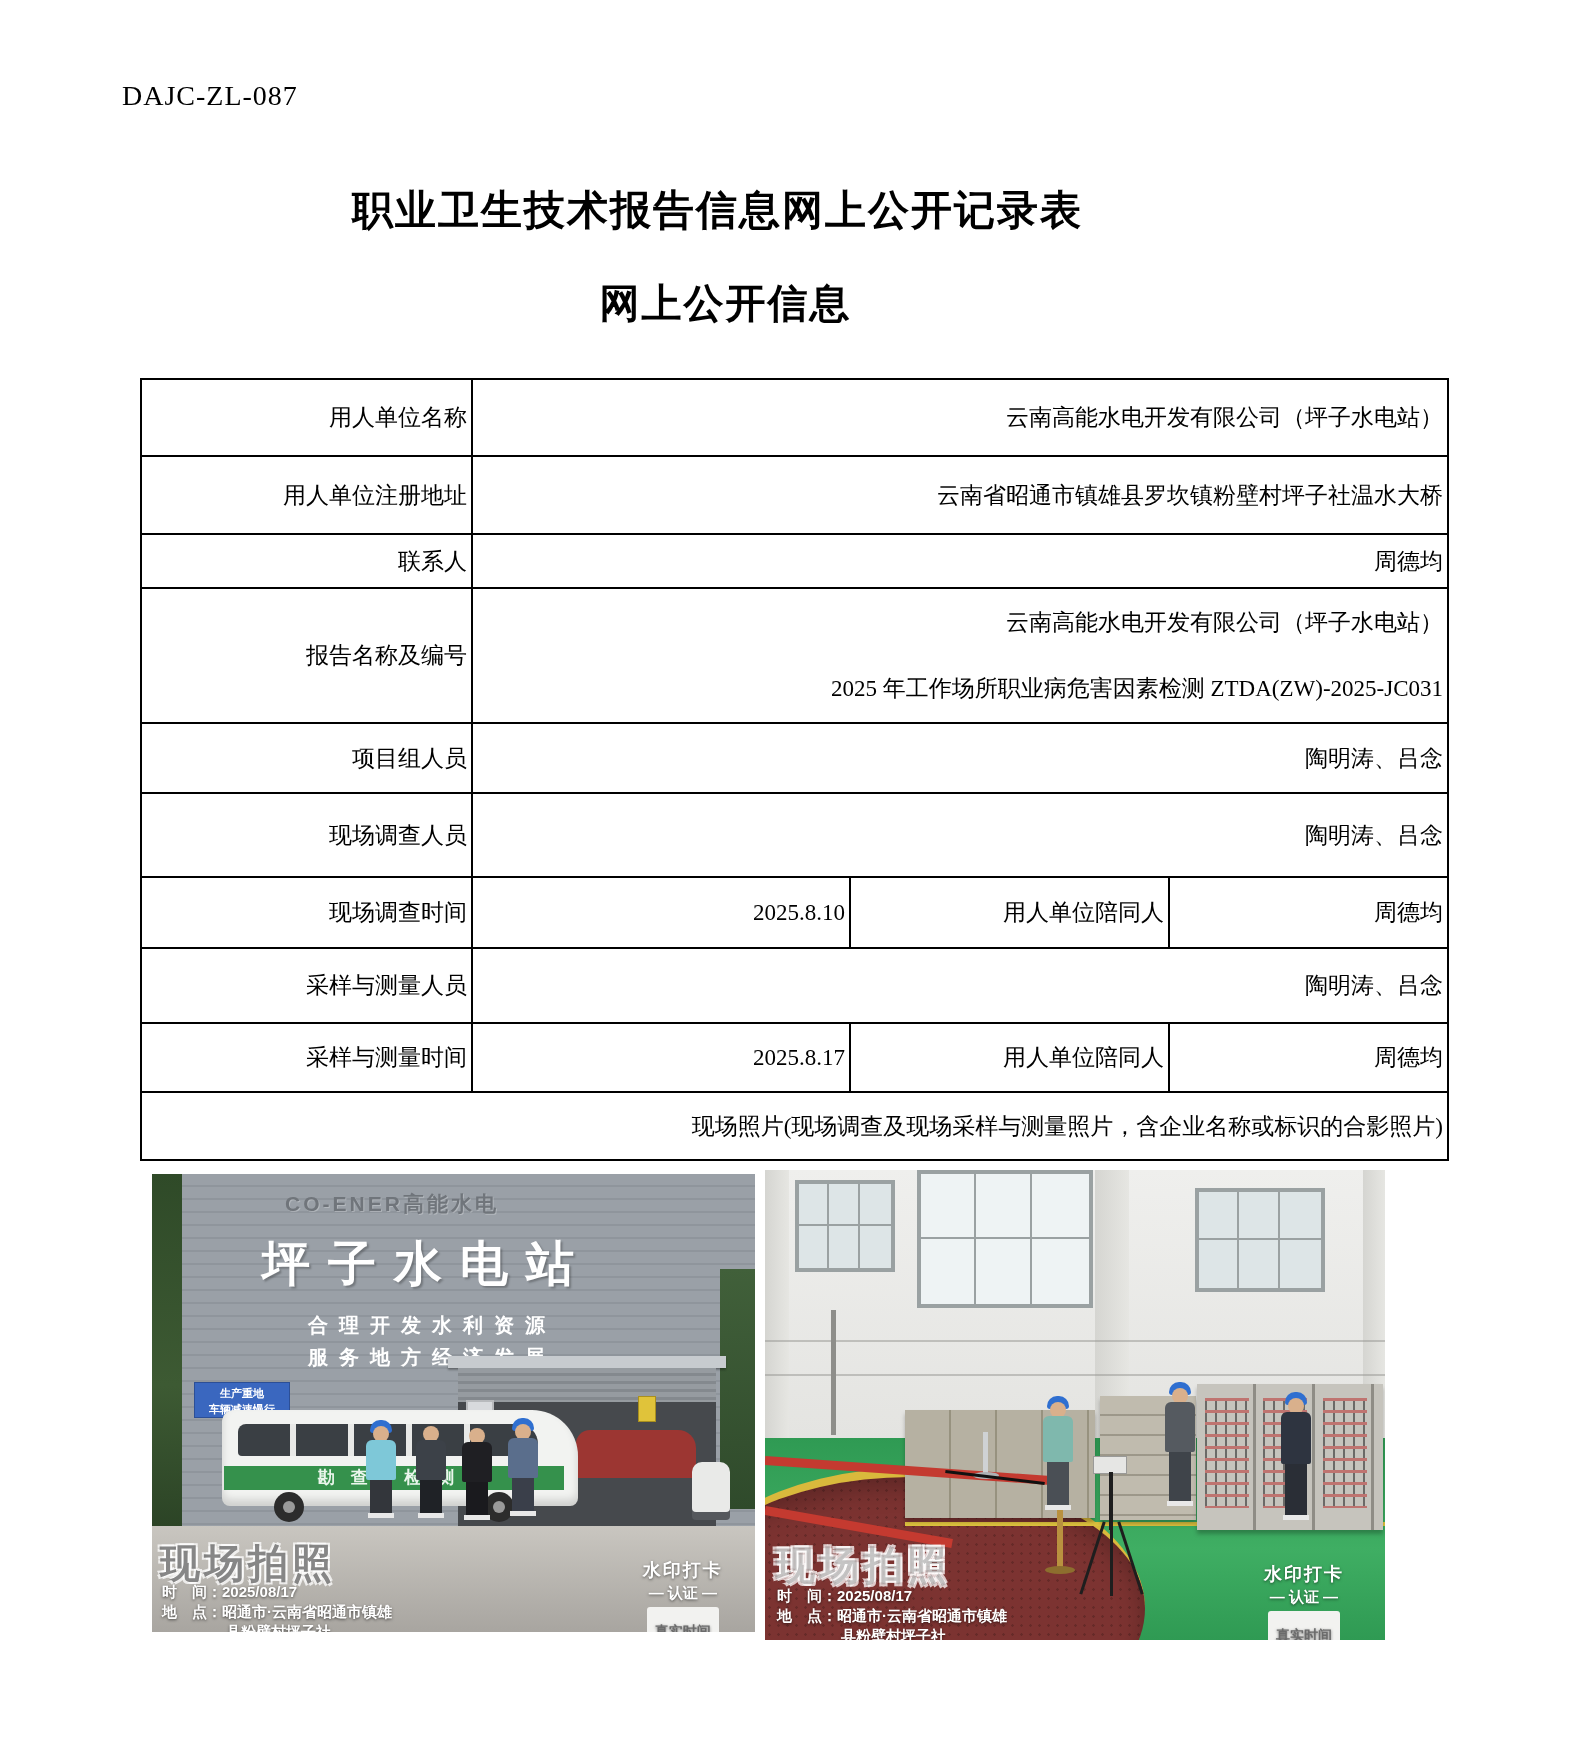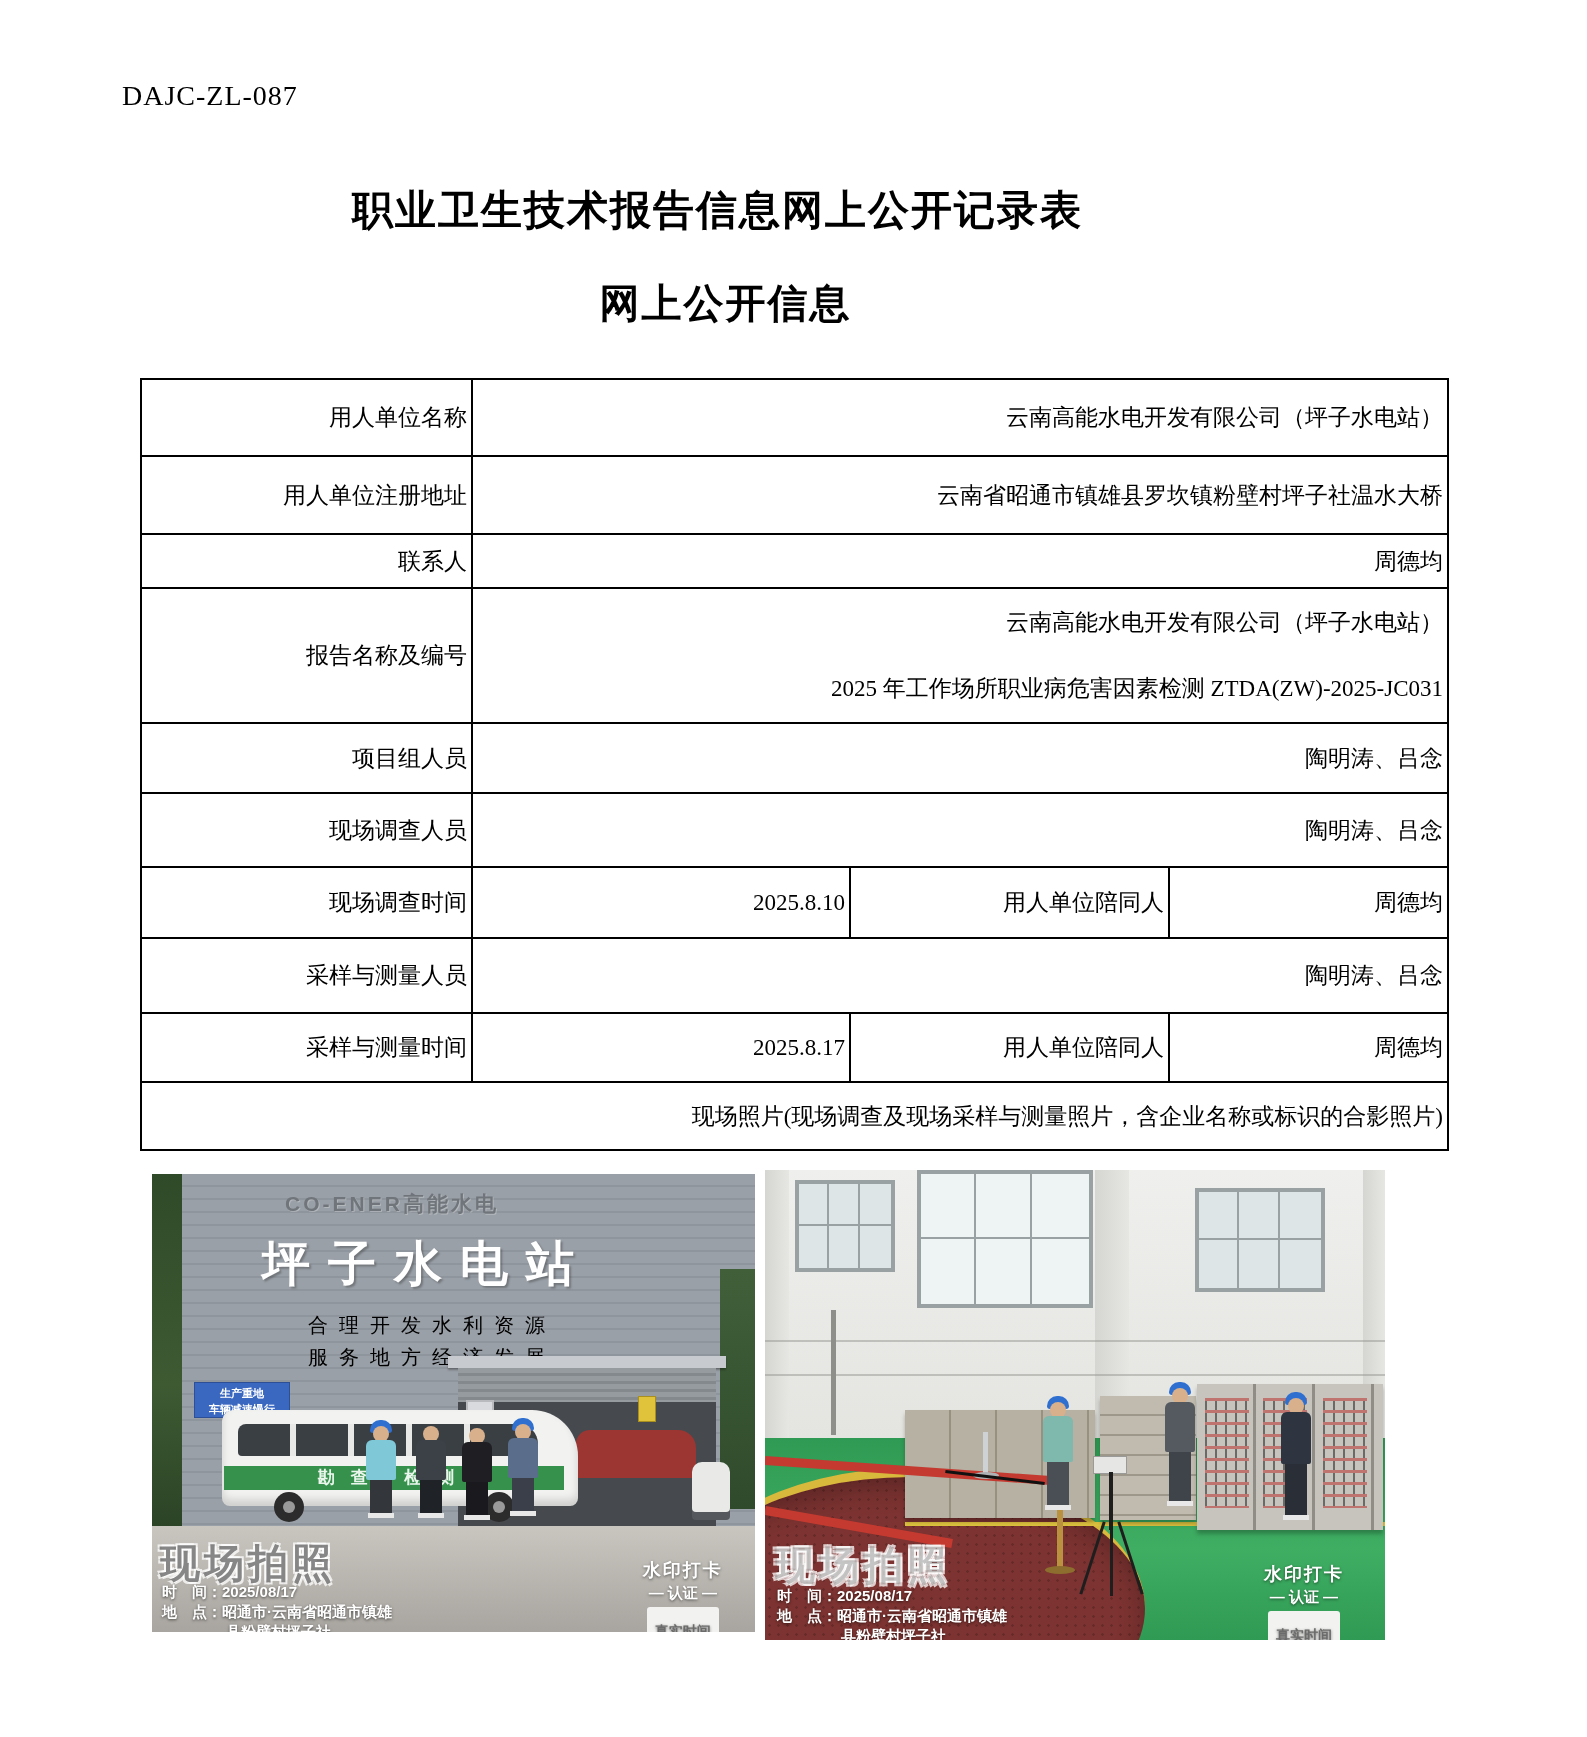--- a/index.html
+++ b/index.html
@@ -37,21 +37,21 @@
   .p-trees-left { left:0; top:0; width:30px; height:352px;
     background:linear-gradient(180deg,#2f4a28,#3d5a33 60%,#2c4426); }
   .p-trees-right { left:568px; top:95px; width:35px; height:240px;
     background:linear-gradient(180deg,#41603a,#2f4a2b); }
   .p-ground { left:0; top:352px; width:603px; height:106px;
     background:linear-gradient(180deg,#c9c6c0,#a8a5a0); }
   .p-sign-co { left:60px; top:16px; width:360px; text-align:center; font-size:21px; font-weight:bold;
     color:#70757b; letter-spacing:3px; text-shadow:1px 1px 0 rgba(255,255,255,.25); }
   .p-sign-main { left:60px; top:58px; width:430px; text-align:center; font-size:48px; font-weight:bold;
     color:#ffffff; letter-spacing:18px; text-shadow:2px 2px 2px rgba(0,0,0,.25); }
-  .p-slogan { width:400px; text-align:center; font-size:20px; font-weight:normal; color:#000000; letter-spacing:11px; }
+  .p-slogan { width:400px; text-align:center; font-size:20px; font-weight:bold; color:#ffffff; letter-spacing:11px; }
   .p-slogan1 { left:80px; top:138px; } .p-slogan2 { left:80px; top:170px; }
   .p-blue-sign { left:42px; top:208px; width:96px; height:36px; background:#3a67bf; border:1px solid #2c4f96;
     color:#fff; font-size:11px; font-weight:bold; text-align:center; line-height:16px; padding-top:2px; }
   .p-canopy { left:296px; top:182px; width:278px; height:12px; background:#c7cbcf; box-shadow:0 2px 2px rgba(0,0,0,.3); }
   .p-garage { left:306px; top:194px; width:258px; height:158px; background:#46494d; }
   .p-rolldoor { left:0; top:0; width:258px; height:34px;
     background:repeating-linear-gradient(180deg,#969ba0 0 5px,#84898e 5px 8px); }
   .p-door-white { left:8px; top:32px; width:28px; height:96px; background:#d8dadd; border:2px solid #b8babd; }
   .p-car { left:118px; top:62px; width:120px; height:48px; background:#9c3632; border-radius:14px 18px 2px 2px; }
   .p-ysign { left:486px; top:222px; width:18px; height:26px; background:#e0c33a; border:1px solid #a98f1e; }
@@ -155,21 +155,21 @@
     <td class="lbl">报告名称及编号</td>
     <td colspan="3">
       <div class="rep-line">云南高能水电开发有限公司（坪子水电站）</div>
       <div class="rep-line">2025 年工作场所职业病危害因素检测 ZTDA(ZW)-2025-JC031</div>
     </td>
   </tr>
   <tr style="height:70px">
     <td class="lbl">项目组人员</td>
     <td colspan="3">陶明涛、吕念</td>
   </tr>
-  <tr style="height:74px">
+  <tr style="height:84px">
     <td class="lbl">现场调查人员</td>
     <td colspan="3">陶明涛、吕念</td>
   </tr>
   <tr style="height:71px">
     <td class="lbl">现场调查时间</td>
     <td>2025.8.10</td>
     <td>用人单位陪同人</td>
     <td>周德均</td>
   </tr>
   <tr style="height:75px">

